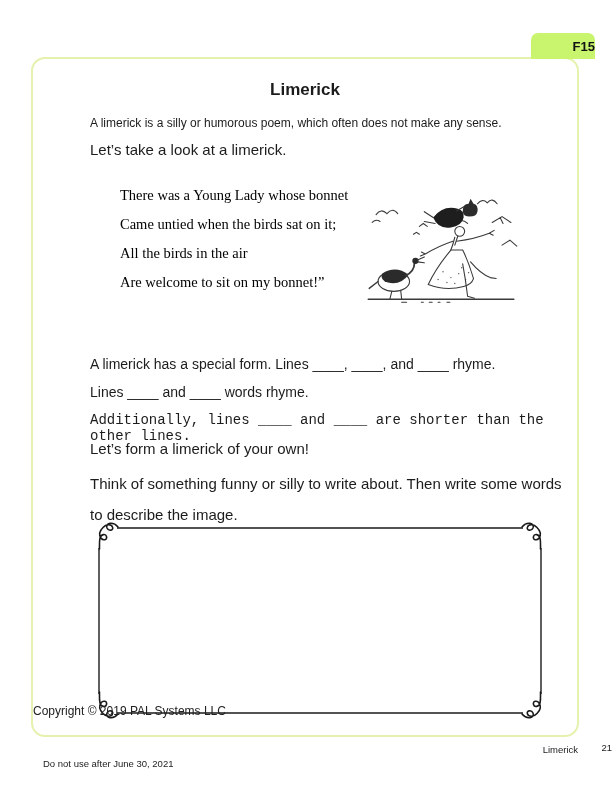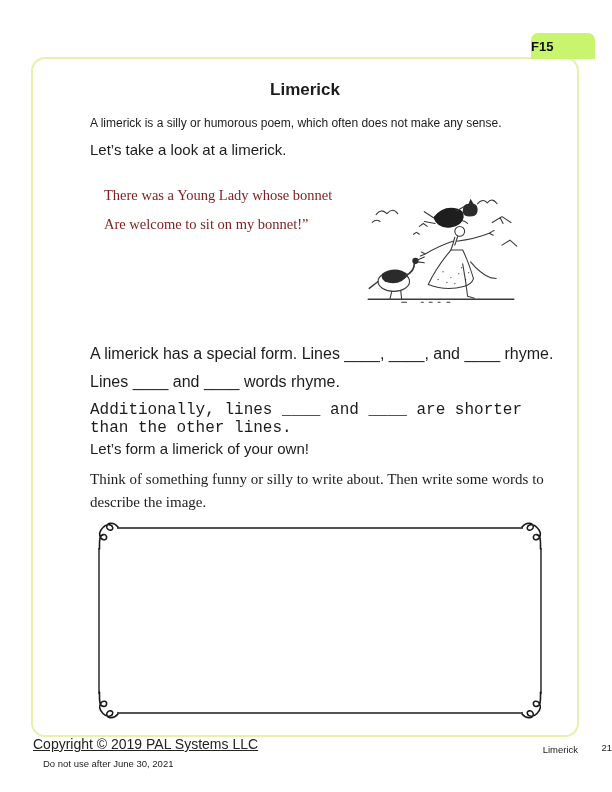--- a/index.html
+++ b/index.html
@@ -7,64 +7,64 @@
     width:612px;height:792px;position:relative;overflow:hidden;
     background:#ffffff;color:#1c1c1c;
     font-family:"Liberation Sans",sans-serif;
   }
   .abs{position:absolute;}
 
   
   .tab{
     left:531px;top:33px;width:64px;height:26px;
     background:#c9f46e;border-radius:7px 7px 0 0;
-    display:flex;align-items:center;justify-content:flex-start;
+    display:flex;align-items:center;justify-content:flex-end;
     font-weight:bold;font-size:13px;color:#111;
   }
 
   
   .panel{
     left:31px;top:57px;width:548px;height:680px;
     background:#ffffff;border:2.5px solid #e4f2ad;border-radius:14px;
     box-sizing:border-box;
   }
 
   .page-title{
     left:31px;top:80px;width:548px;text-align:center;
     font-size:17px;font-weight:bold;
   }
   .intro{left:90px;top:116px;width:460px;font-size:12px;}
   .look {left:90px;top:141px;width:460px;font-size:15px;}
 
   .poem{
-    left:104px;top:181px;width:270px;
+    left:120px;top:181px;width:270px;
     font-family:"Liberation Serif",serif;
-    font-size:14.5px;line-height:29px;color:#7f1d1d;
+    font-size:14.5px;line-height:29px;color:#000000;
   }
 
   .illus{left:364px;top:191px;width:158px;height:123px;}
 
-  .form-line{left:90px;width:470px;font-size:16px;}
+  .form-line{left:90px;width:470px;font-size:14px;margin-top:11px;}
   .fl1{top:345px;} .fl2{top:373px;} .fl3{top:401px;font-family:Liberation Mono, monospace;}
 
   .write-prompt{left:90px;top:440px;width:470px;font-size:15px;}
-  .instructions{left:90px;top:468px;width:474px;font-size:15px;line-height:23px;font-family:Liberation Serif, serif;}
+  .instructions{left:90px;top:468px;width:474px;font-size:15px;line-height:31px;}
 
   .watermark{
     left:110px;top:390px;width:440px;text-align:center;
     transform:rotate(-52deg);transform-origin:50% 50%;
     font-size:46px;font-weight:bold;letter-spacing:5px;
     color:rgba(170,175,170,0.33);pointer-events:none;white-space:nowrap;
   }
 
   .writebox-svg{left:88px;top:519px;width:464px;height:204px;}
   .write-area{left:104px;top:538px;width:430px;height:166px;background:transparent;}
 
   
-  .footer-left1{left:33px;top:736px;font-size:14px;color:#222;text-decoration:underline;}
+  .footer-left1{left:33px;top:704px;font-size:12px;color:#222;}
   .footer-left2{left:43px;top:758px;font-size:9.5px;color:#222;}
   .footer-page {left:0;top:742px;width:612px;text-align:right;font-size:9.5px;color:#222;}
   .footer-right{left:380px;top:744px;width:198px;text-align:right;font-size:9.5px;color:#222;}
 </style>
 </head>
 <body>
 
 <div class="abs watermark">PAL Licensee</div>
 
 <div class="abs panel"></div>
@@ -73,20 +73,22 @@
   <span>F15</span>
 </div>
 
 <div class="abs page-title">Limerick</div>
 
 <div class="abs intro">A limerick is a silly or humorous poem, which often does not make any sense.</div>
 <div class="abs look">Let’s take a look at a limerick.</div>
 
 <div class="abs poem">
   <div>There was a Young Lady whose bonnet</div>
+  <div>Came untied when the birds sat on it;</div>
+  <div>All the birds in the air</div>
   <div>Are welcome to sit on my bonnet!”</div>
 </div>
 
 <svg class="abs illus" viewBox="0 0 160 125">
   <g stroke="#3a3a3a" fill="none" stroke-width="1.1" stroke-linecap="round">
 
     <path d="M4 110 H152" stroke-width="1.4"></path>
     <path d="M38 113 h5 M58 113 h2 M66 113 h3 M75 113 h2 M84 113 h3"></path>
 
     <path d="M12 24 q5 -7 11 -1 q6 -7 11 0"></path>

